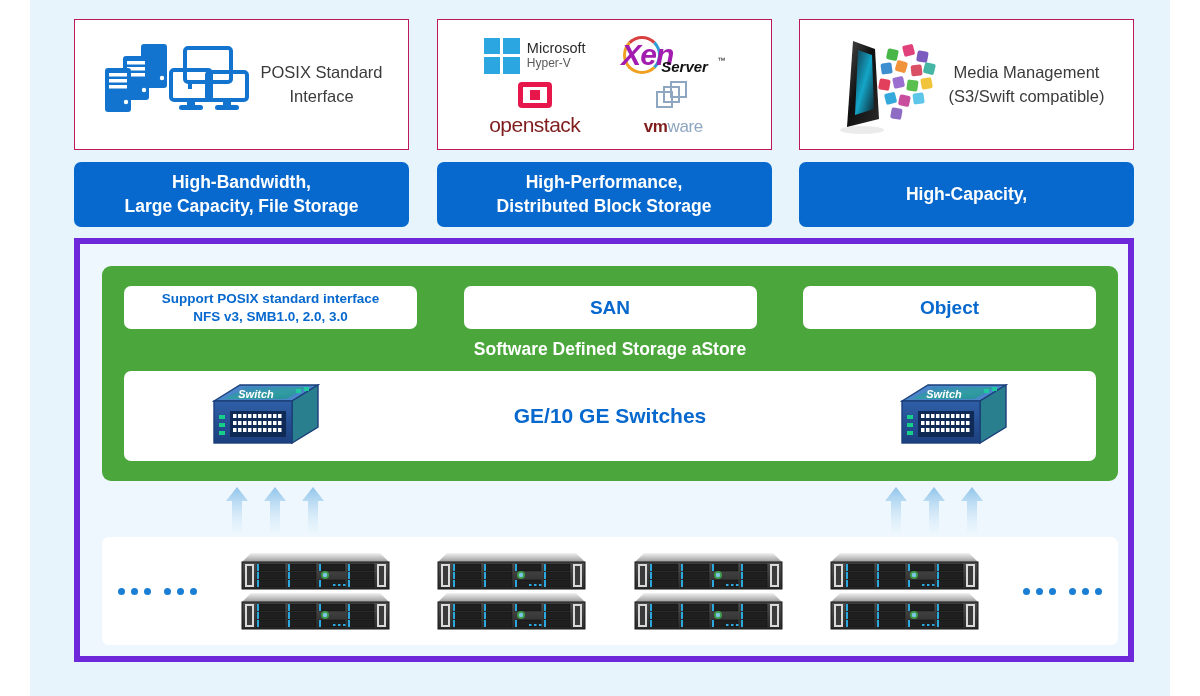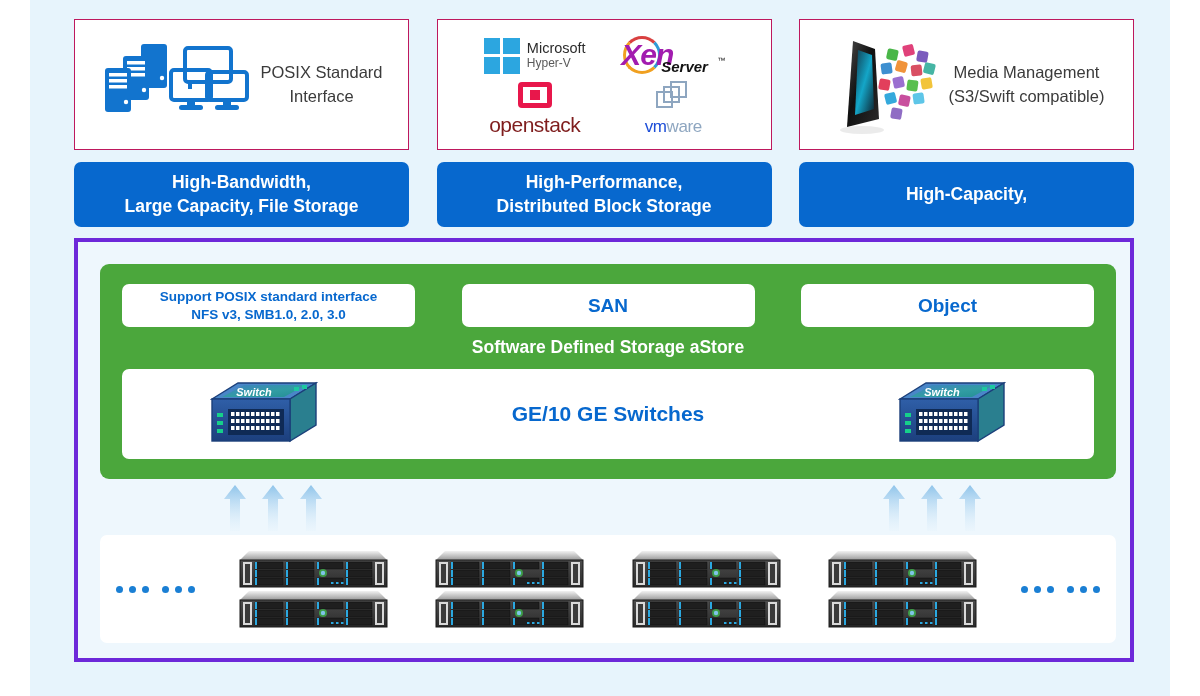--- a/index.html
+++ b/index.html
@@ -89,21 +89,21 @@
   }
   .os-word { font-size: 21px; color: #7f1d1d; letter-spacing: -0.5px; }
 
   .vm-logo { text-align: center; }
   .vm-mark { width: 34px; height: 30px; margin: 0 auto 6px; position: relative; }
   .vm-mark span {
     position: absolute; width: 17px; height: 17px;
     border: 2px solid #8EA6C0; background: transparent;
   }
   .vm-word { font-size: 17px; color: #8EA6C0; letter-spacing: -0.4px; }
-  .vm-word b { color: #1d4ed8; font-weight: normal; }
+  .vm-word b { color: #7f1d1d; font-weight: bold; }
 
   
   .media-art { width: 110px; height: 104px; flex: 0 0 auto; }
 
   
   .banner-row {
     position: absolute; left: 74px; top: 162px;
     width: 1060px; height: 65px;
     display: flex; justify-content: space-between;
   }
@@ -112,21 +112,21 @@
     background: #0768CE; border-radius: 7px;
     color: #ffffff; font-weight: bold; font-size: 17.5px;
     line-height: 1.35; text-align: center;
     display: flex; align-items: center; justify-content: center;
   }
 
   
   .frame {
     position: absolute; left: 74px; top: 238px;
     width: 1060px; height: 424px;
-    border: 4px solid #6d28d9;
+    border: 6px solid #6d28d9;
     background: #eef7fd;
   }
 
   
   .green-box {
     position: absolute; left: 22px; top: 22px;
     width: 1016px; height: 215px;
     background: #4BA73C; border-radius: 9px;
   }
   .sds-row {

